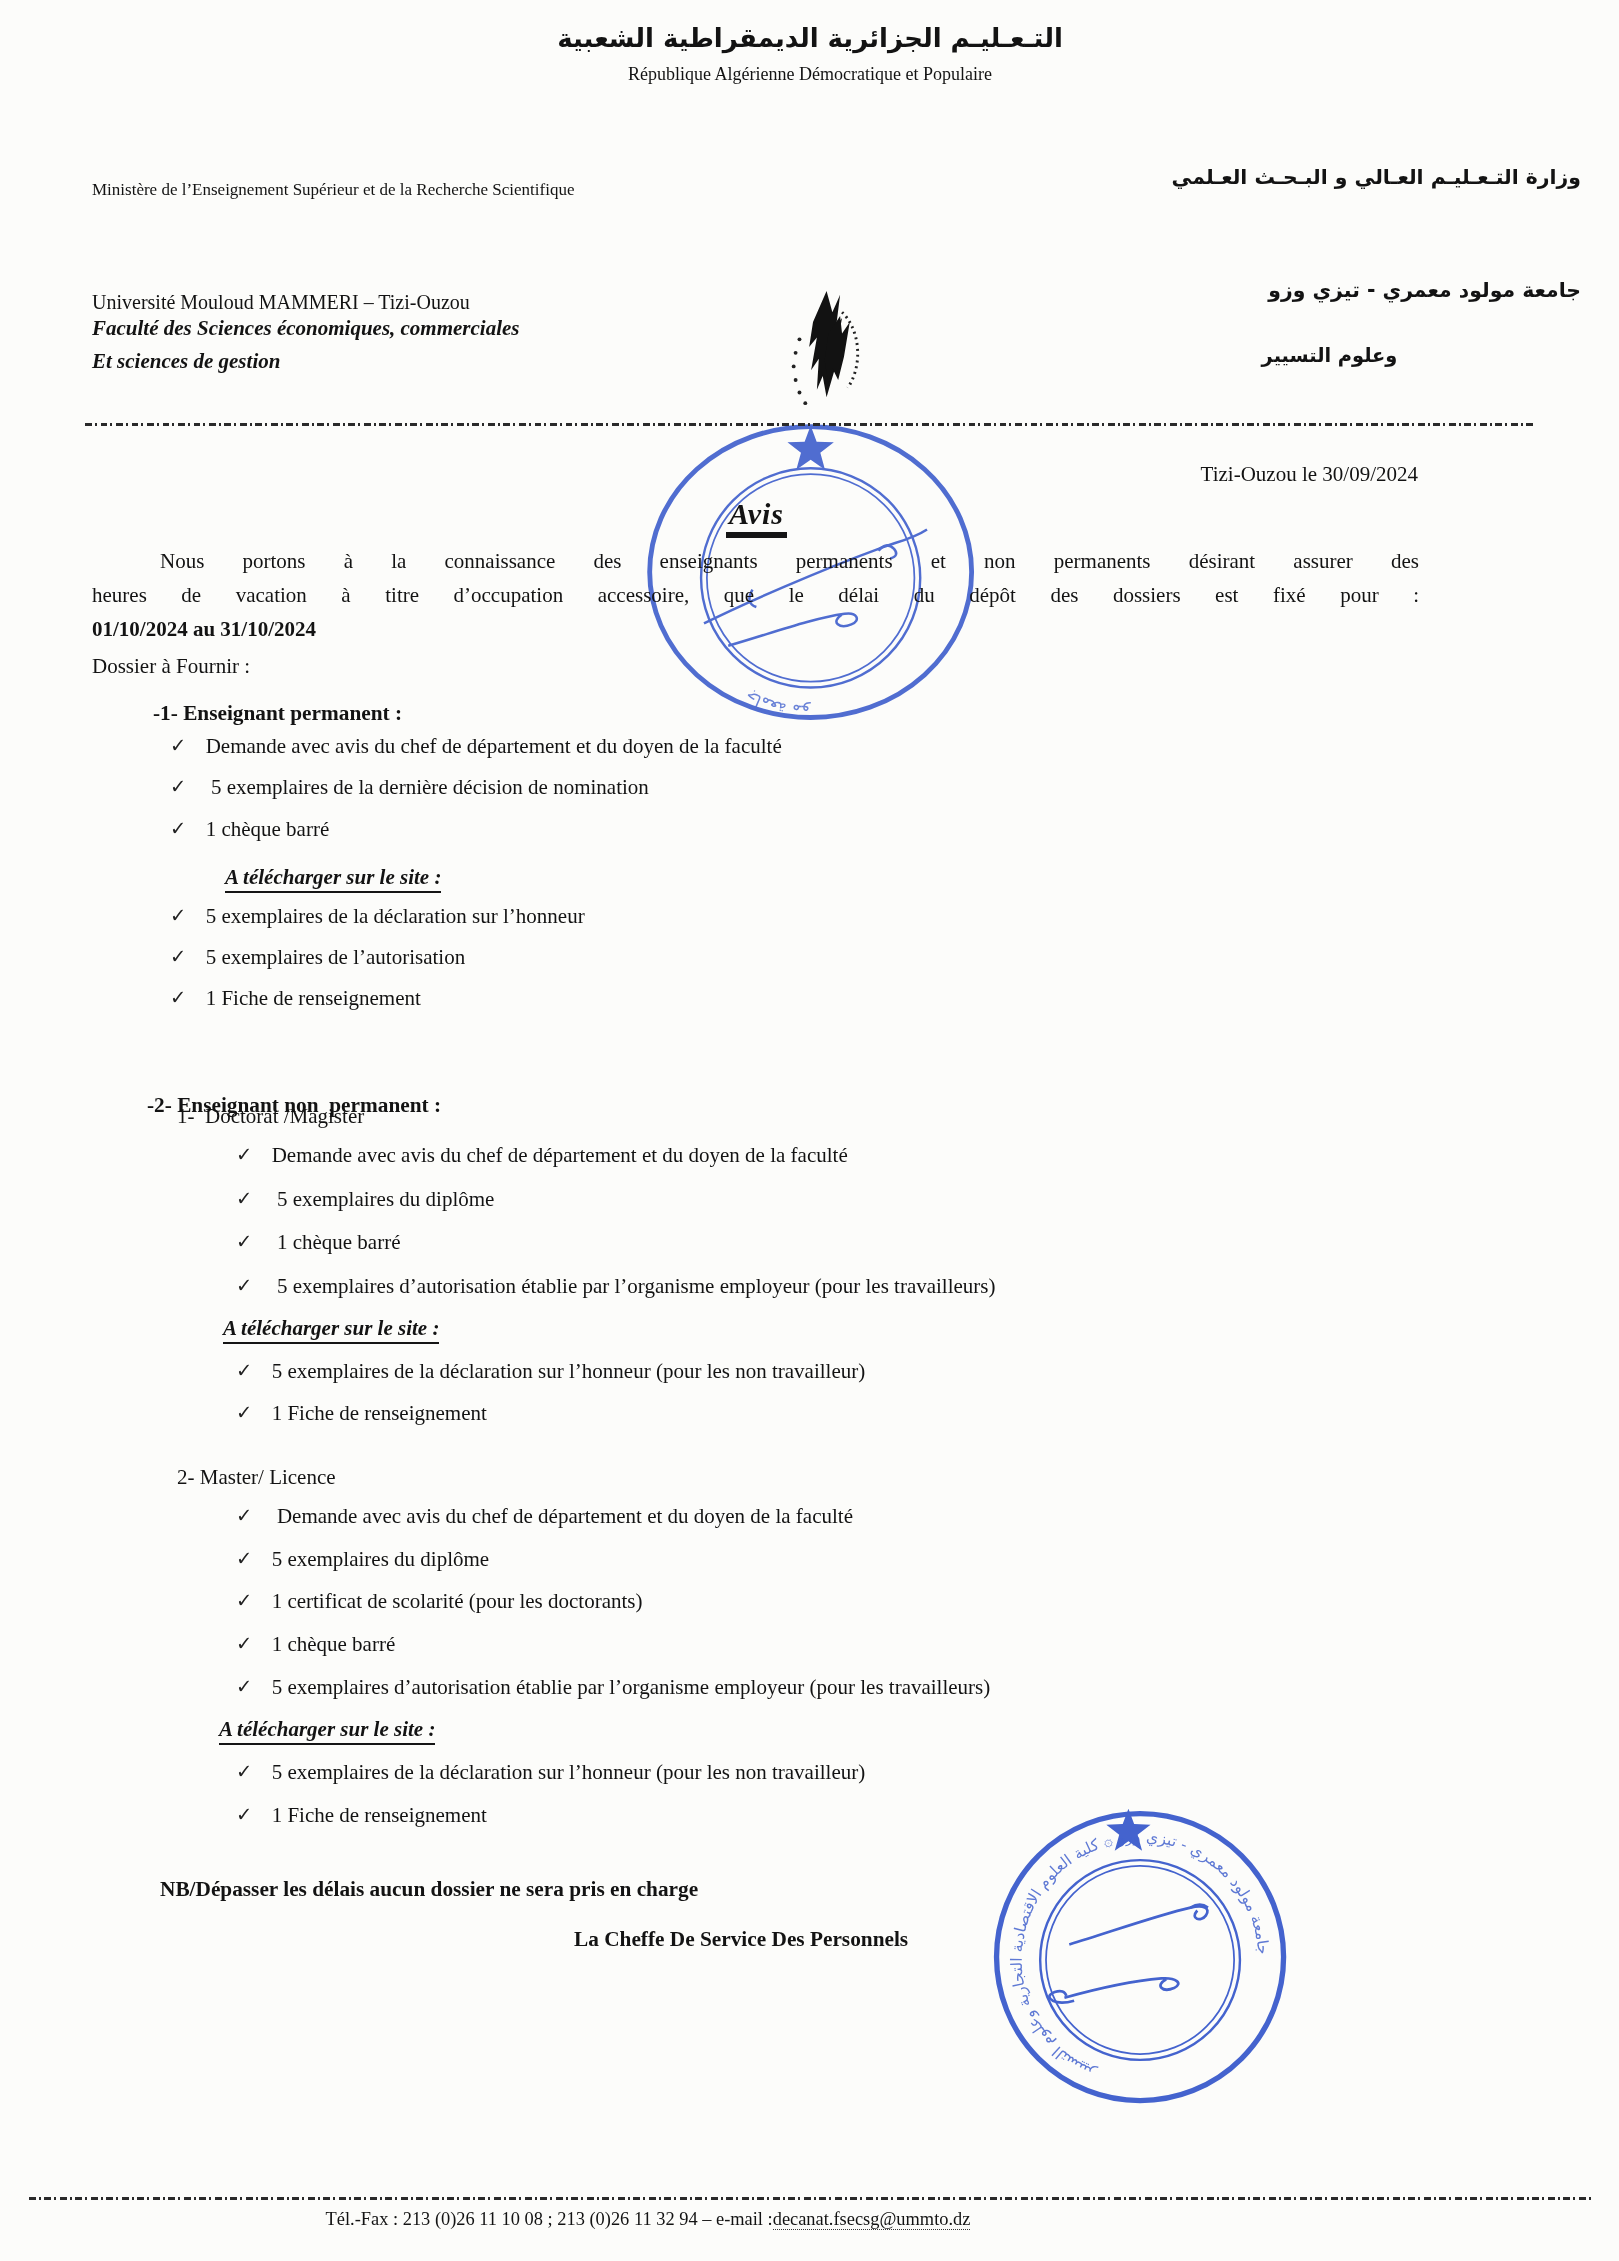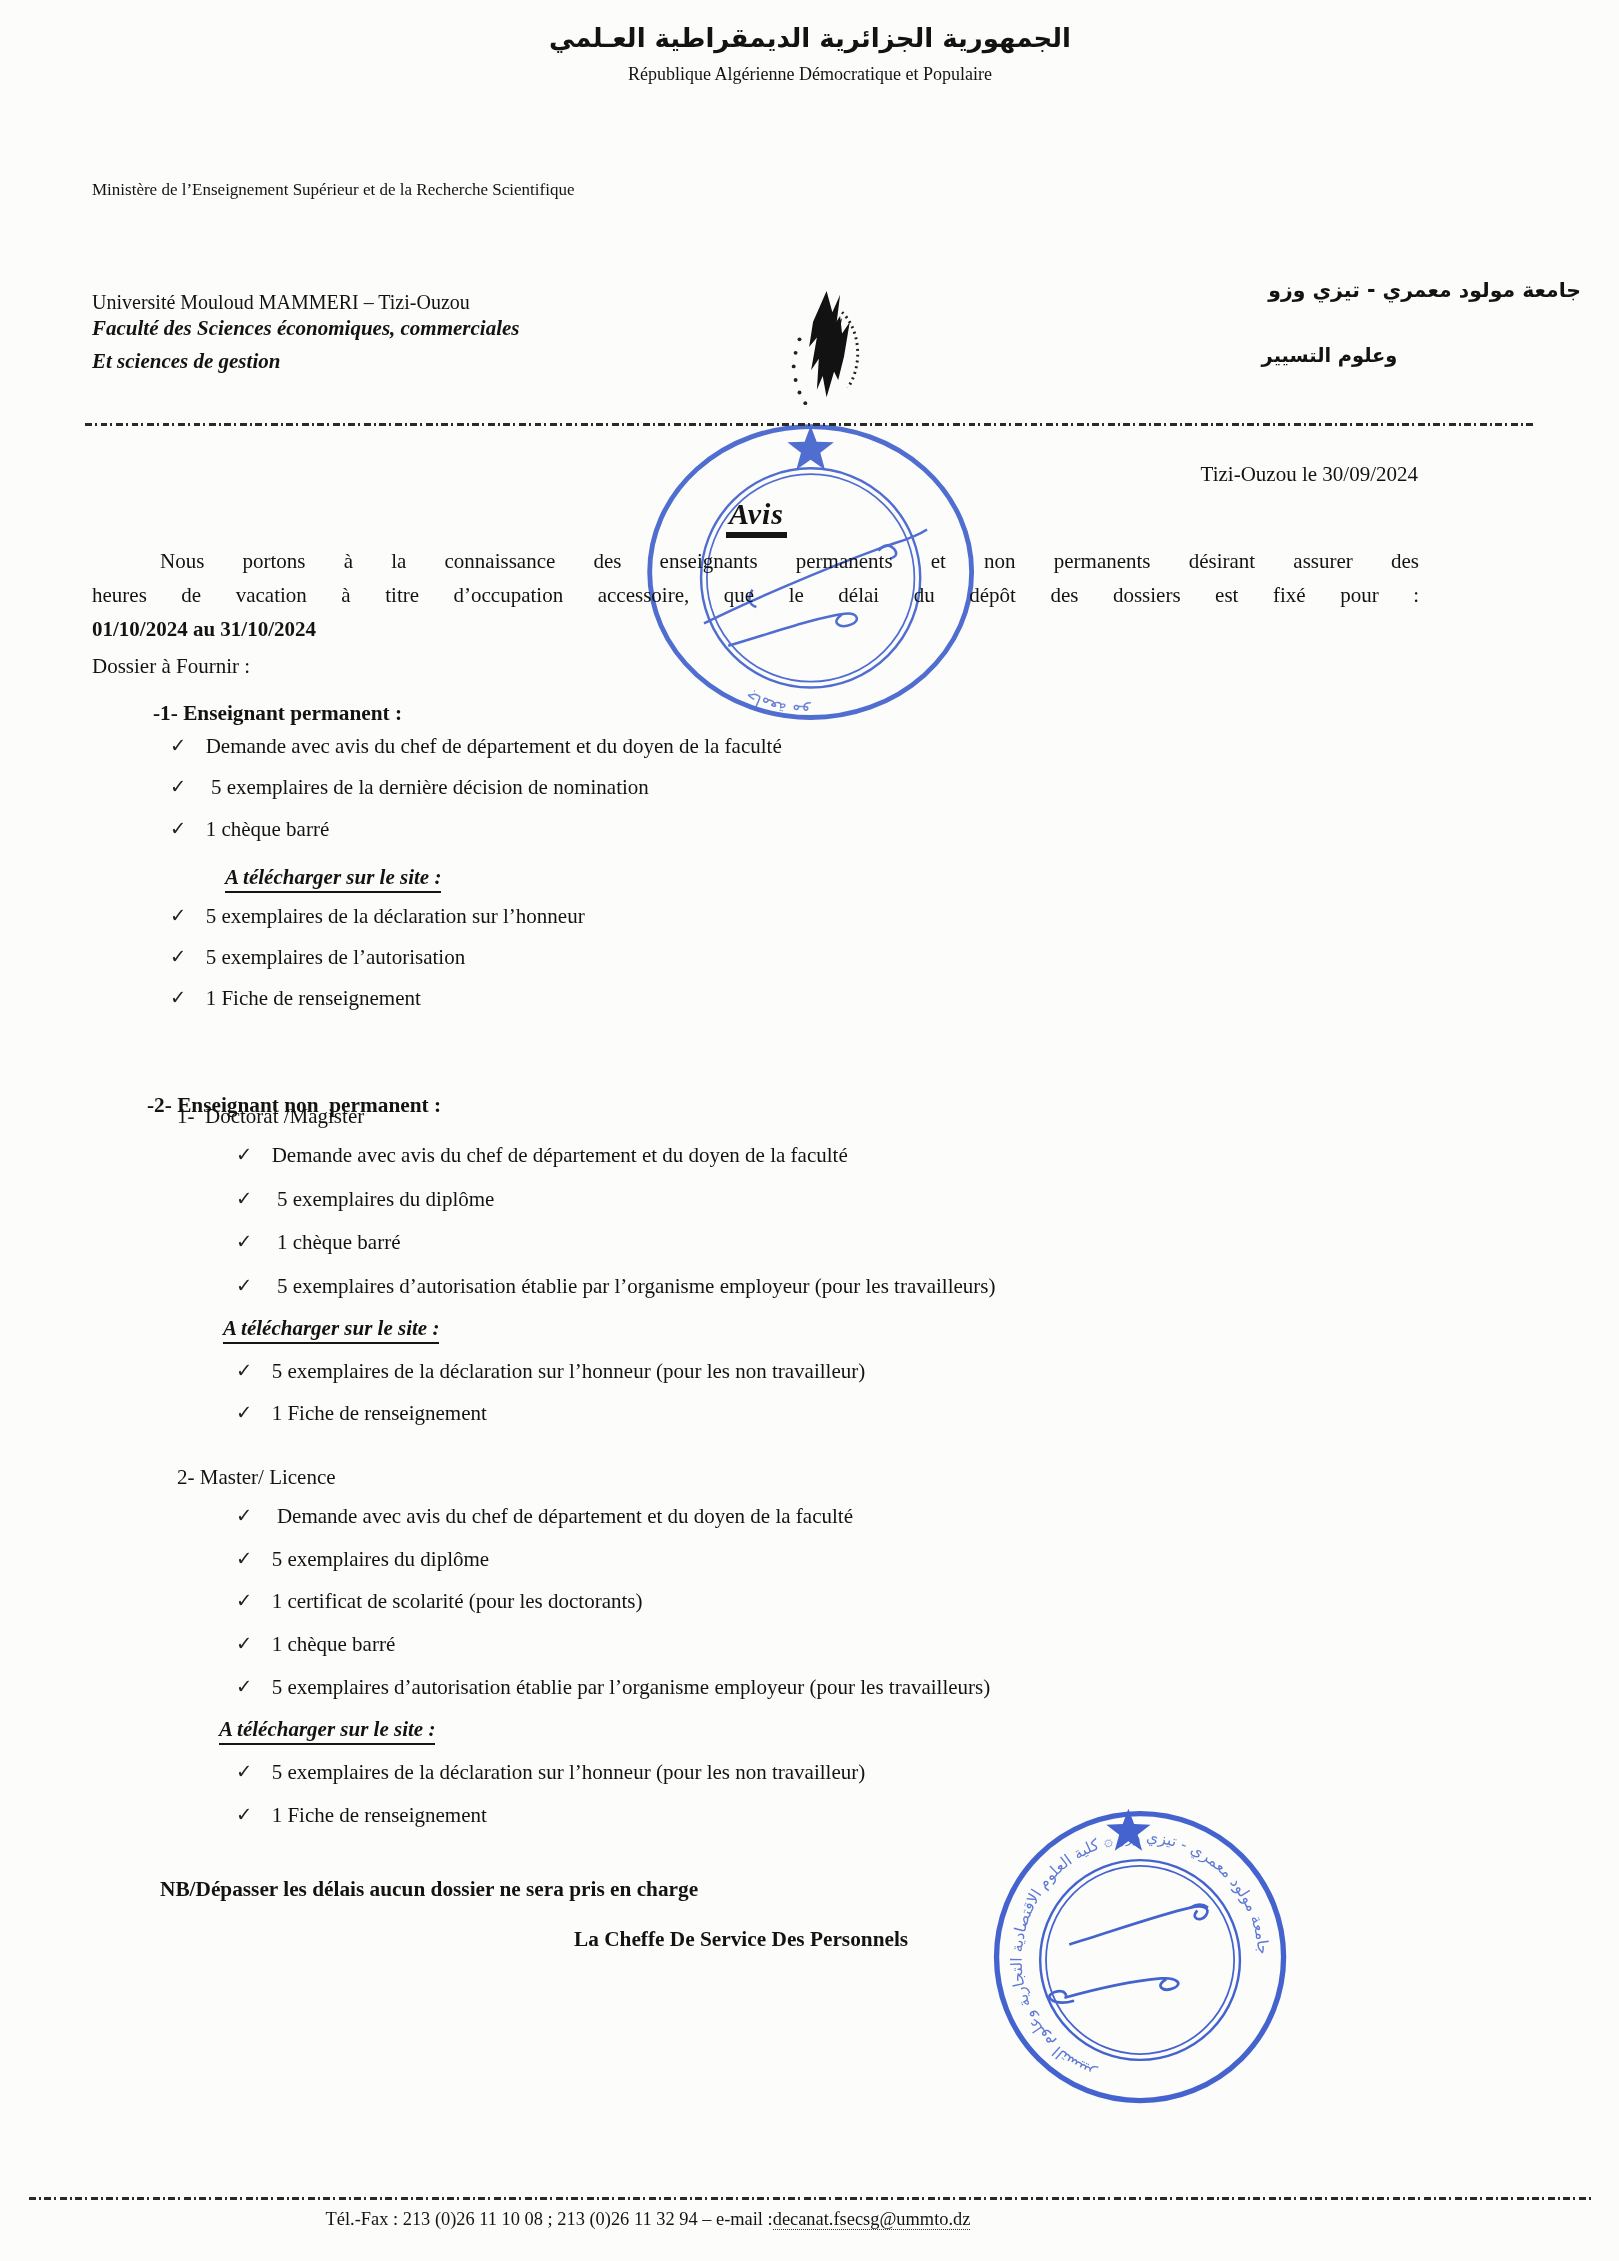--- a/index.html
+++ b/index.html
@@ -76,26 +76,27 @@
       </text>
       <g stroke="#2b4ec8" stroke-width="2.8" fill="none">
         <path d="M90,150 C130,138 180,120 215,112 C228,109 236,112 231,120 C226,127 214,124 222,115"></path>
         <path d="M85,205 C110,198 150,188 185,185 C200,184 208,190 198,195 C186,200 178,192 190,186"></path>
         <path d="M95,208 q-14,4 -22,0 q-8,-5 2,-9 q10,-3 12,4"></path>
         <path d="M215,112 q10,-6 18,0"></path>
       </g>
     </g>
   </svg>
 
-  <div class="abs ar b center" style="left:0;top:23px;width:1620px;font-size:26px;">الجمهورية الجزائرية الديمقراطية العـلمي</div>
+  <div class="abs ar b center" style="left:0;top:23px;width:1620px;font-size:26px;">التـعـليـم الجزائرية الديمقراطية الشعبية</div>
 
   <div class="abs center" style="left:0;top:64px;width:1620px;font-size:18px;">République Algérienne Démocratique et Populaire</div>
 
   <div class="abs" style="left:92px;top:180px;font-size:17px;">Ministère de l’Enseignement Supérieur et de la Recherche Scientifique</div>
 
+  <div class="abs ar b right" style="left:873px;top:165px;width:708px;font-size:20.4px;">وزارة التـعـليـم العـالي و البـحـث العـلمي</div>
 
 
   <div class="abs" style="left:92px;top:291px;font-size:20px;font-family:Liberation Serif, serif;">Université Mouloud MAMMERI  – Tizi-Ouzou</div>
 
   <div class="abs ar b right" style="left:873px;top:278px;width:708px;font-size:20.4px;">جامعة مولود معمري -  تيزي وزو</div>
 
   <div class="abs b i" style="left:92px;top:316px;font-size:21px;">Faculté des Sciences économiques, commerciales</div>
   <div class="abs b i" style="left:92px;top:349px;font-size:21px;">Et sciences de gestion</div>
 
   <div class="abs ar b center" style="left:1145px;top:344px;width:369px;font-size:19.4px;">وعلوم التسيير</div>

